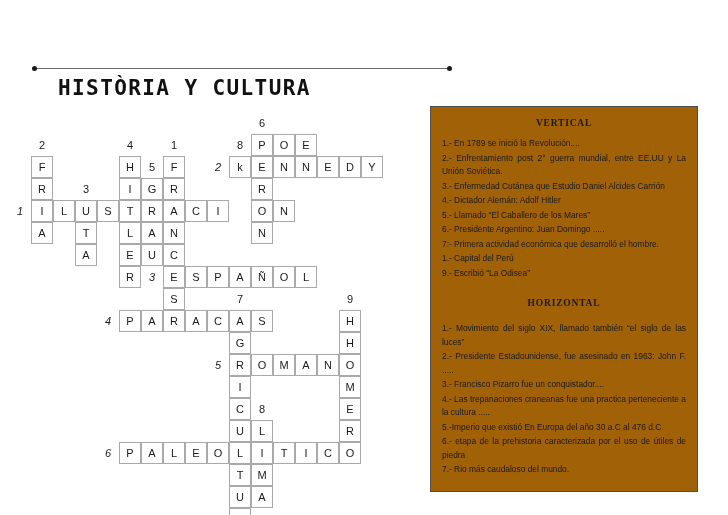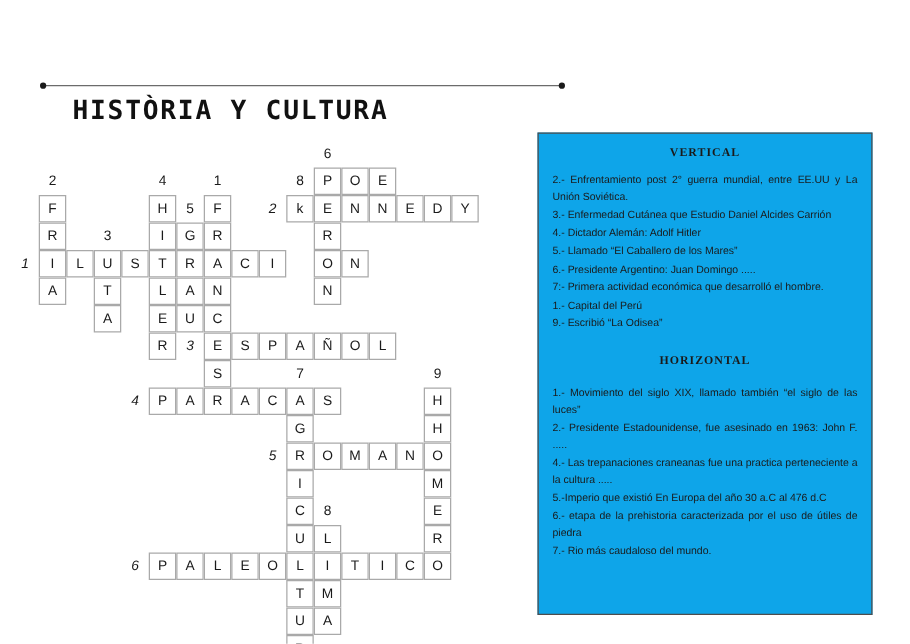--- a/index.html
+++ b/index.html
@@ -95,21 +95,21 @@
 
   
   #clues {
     position: absolute;
     left: 430px;
     top: 90px;
     width: 268px;
     height: 386px;
     box-sizing: border-box;
     border: 1px solid #4d4d4d;
-    background: #0ea5e9;
+    background: #a16207;
     padding: 9px 11px 16px 11px;
     overflow: hidden;
   }
   .clue-heading {
     text-align: center;
     font-family: "Liberation Serif", serif;
     font-size: 9.5px;
     font-weight: bold;
     letter-spacing: 0.8px;
     color: #1a1a1a;
@@ -251,33 +251,35 @@
       <div class="gnum" style="left: 339px; top: 272px;">9</div>
       <div class="gnum across" style="left: 207px; top: 338px;">5</div>
       <div class="gnum" style="left: 251px; top: 382px;">8</div>
       <div class="gnum across" style="left: 97px; top: 426px;">6</div>
       <div class="gnum across" style="left: 207px; top: 514px;">7</div>
     </div>
 
   <div id="clues">
     <div class="clue-heading">VERTICAL</div>
     <div id="vertical-list">
+        <div class="clue">1.- En 1789 se inició la Revolución....</div>
         <div class="clue">2.- Enfrentamiento post 2° guerra mundial, entre EE.UU y La Unión Soviética.</div>
         <div class="clue">3.- Enfermedad Cutánea que Estudio Daniel Alcides Carrión</div>
         <div class="clue">4.- Dictador Alemán: Adolf Hitler</div>
         <div class="clue">5.- Llamado “El Caballero de los Mares”</div>
         <div class="clue">6.-  Presidente Argentino: Juan Domingo .....</div>
         <div class="clue">7:-  Primera actividad económica que desarrolló el hombre.</div>
         <div class="clue">1.- Capital del Perú</div>
         <div class="clue">9.-  Escribió “La Odisea”</div>
       </div>
     <div class="clue-heading second">HORIZONTAL</div>
     <div id="horizontal-list">
         <div class="clue">1.- Movimiento del siglo XIX, llamado también “el siglo de las luces”</div>
         <div class="clue">2.-  Presidente Estadounidense, fue asesinado en 1963:    John F. .....</div>
+        <div class="clue">3.- Francisco Pizarro fue un conquistador....</div>
         <div class="clue">4.-  Las  trepanaciones  craneanas  fue  una  practica perteneciente  a la cultura .....</div>
         <div class="clue">5.-Imperio que existió En Europa del año 30 a.C al 476 d.C</div>
         <div class="clue">6.- etapa de la prehistoria caracterizada por el uso de útiles de piedra</div>
         <div class="clue">7.- Rio más caudaloso del mundo.</div>
       </div>
   </div>
 
 </div>
 
 </body></html>

